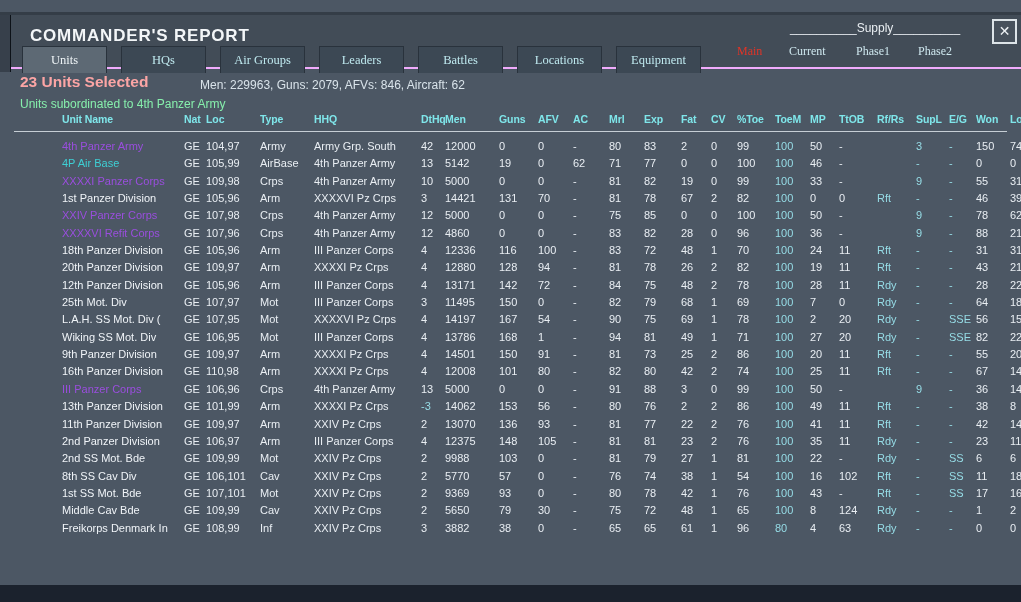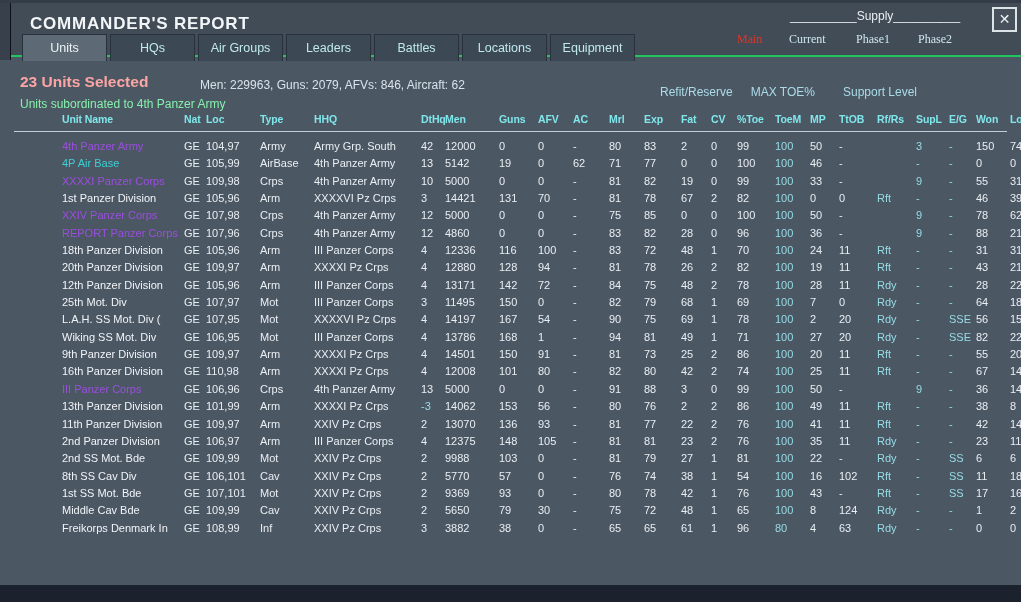--- a/index.html
+++ b/index.html
@@ -1,29 +1,29 @@
 <!DOCTYPE html>
 <html><head>
 <meta charset="utf-8">
 <style>
   html,body{margin:0;padding:0;background:#0c1016;}
   #app{position:relative;width:1021px;height:602px;background:#4c5764;
        font-family:"Liberation Sans",sans-serif;overflow:hidden;}
 
   
-  .header-band{position:absolute;top:0;left:0;width:1021px;height:57px;
-    background:#424c57;border-top:3px solid #343d47;border-bottom:2px solid #22c55e;box-sizing:border-box;}
+  .header-band{position:absolute;top:12px;left:0;width:1021px;height:57px;
+    background:#424c57;border-top:3px solid #343d47;border-bottom:2px solid #f0abfc;box-sizing:border-box;}
   .left-strip{position:absolute;top:0;left:0;width:10px;height:57px;background:#37404b;border-right:1px solid #0d1218;}
   .title{position:absolute;top:11px;left:30px;font-size:17px;font-weight:bold;color:#f3f6f8;letter-spacing:.8px;}
   .close-btn{position:absolute;top:4px;left:992px;width:25px;height:25px;background:#47515c;
     border:2px solid #dde4e8;box-sizing:border-box;color:#eef2f5;font-size:14px;line-height:21px;
     text-align:center;cursor:pointer;}
 
   
-  .tab-bar{position:absolute;left:22px;top:31px;display:flex;gap:3px;}
+  .tab-bar{position:absolute;left:22px;top:31px;display:flex;gap:14px;font-family:Liberation Serif, serif;}
   .tab{width:83px;height:26px;line-height:26px;text-align:center;background:#3c4854;color:#bfe9ef;
     font-size:12.5px;border:1px solid #29323c;border-bottom:none;cursor:pointer;}
   .tab.active{background:#5d6974;color:#eef4f6;}
 
   
   .supply-label{position:absolute;top:6px;left:760px;width:230px;text-align:center;
     color:#e9eef2;font-size:12px;white-space:pre;}
   .supply-row{position:absolute;top:29px;left:737px;display:flex;font-size:12px;color:#cfe8ef;font-family:Liberation Serif, serif;}
   .supply-row .opt{cursor:pointer;}
   .supply-row .opt:nth-child(1){width:40px;margin-right:12px;}
@@ -87,25 +87,20 @@
         <div class="tab">Battles</div>
         <div class="tab">Locations</div>
         <div class="tab">Equipment</div>
       </div>
   </div>
 
   <div class="units-selected">23 Units Selected</div>
   <div class="stats">Men: 229963, Guns: 2079, AFVs: 846, Aircraft: 62</div>
   <div class="subnote">Units subordinated to 4th Panzer Army</div>
 
-  <div class="functions-row">
-      <div class="fn">Refit/Reserve</div>
-      <div class="fn">MAX TOE%</div>
-      <div class="fn">Support Level</div>
-    </div>
 
   <div class="thead">
       <span class="hcell">Unit Name</span>
       <span class="hcell">Nat</span>
       <span class="hcell">Loc</span>
       <span class="hcell">Type</span>
       <span class="hcell">HHQ</span>
       <span class="hcell">DtHq</span>
       <span class="hcell">Men</span>
       <span class="hcell">Guns</span>
@@ -246,21 +241,21 @@
         <span class="tcell cyan">100</span>
         <span class="tcell">50</span>
         <span class="tcell">-</span>
         <span class="tcell cyan"></span>
         <span class="tcell cyan">9</span>
         <span class="tcell cyan">-</span>
         <span class="tcell">78</span>
         <span class="tcell">62</span>
       </div>
       <div class="trow">
-        <span class="tcell name-purple">REPORT Panzer Corps</span>
+        <span class="tcell name-purple">XXXXVI Refit Corps</span>
         <span class="tcell">GE</span>
         <span class="tcell">107,96</span>
         <span class="tcell">Crps</span>
         <span class="tcell">4th Panzer Army</span>
         <span class="tcell">12</span>
         <span class="tcell">4860</span>
         <span class="tcell">0</span>
         <span class="tcell">0</span>
         <span class="tcell">-</span>
         <span class="tcell">83</span>

